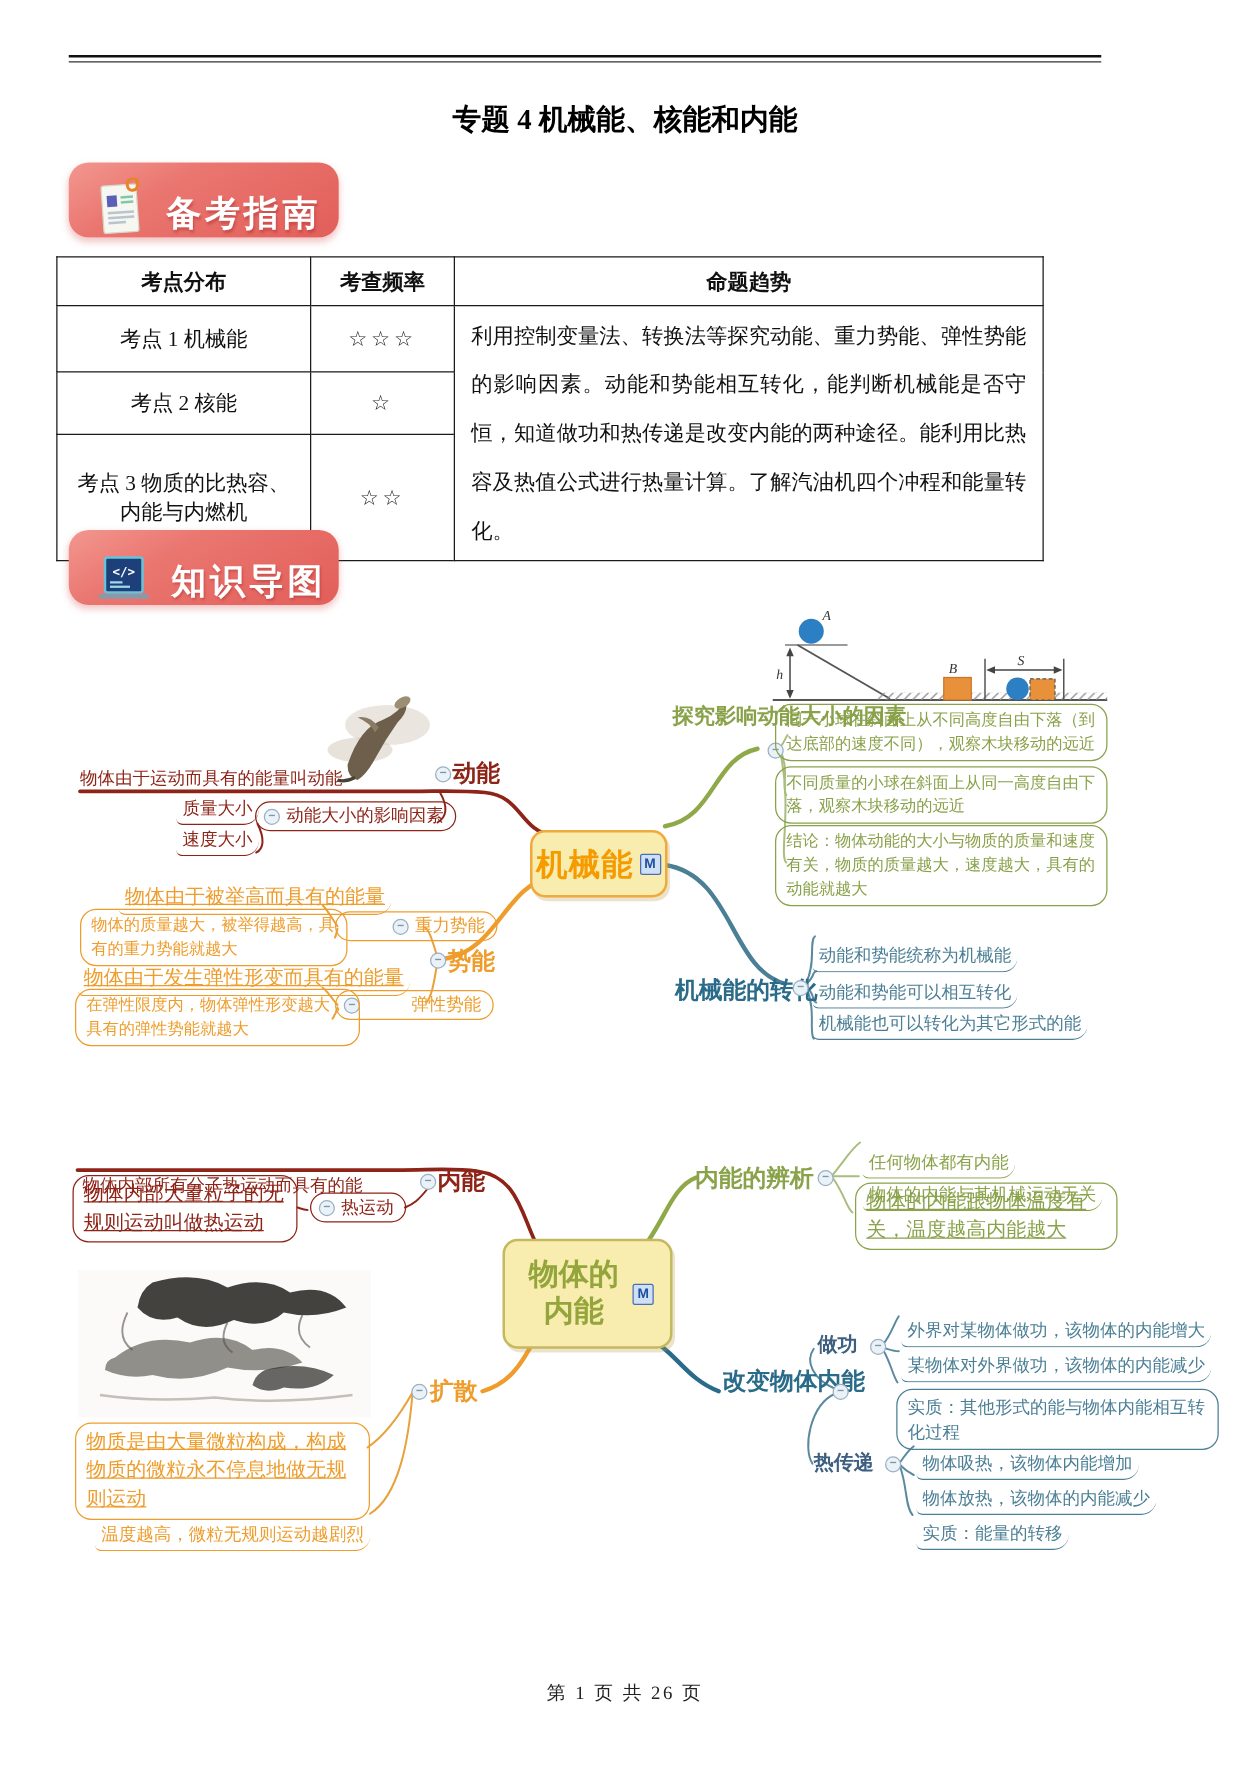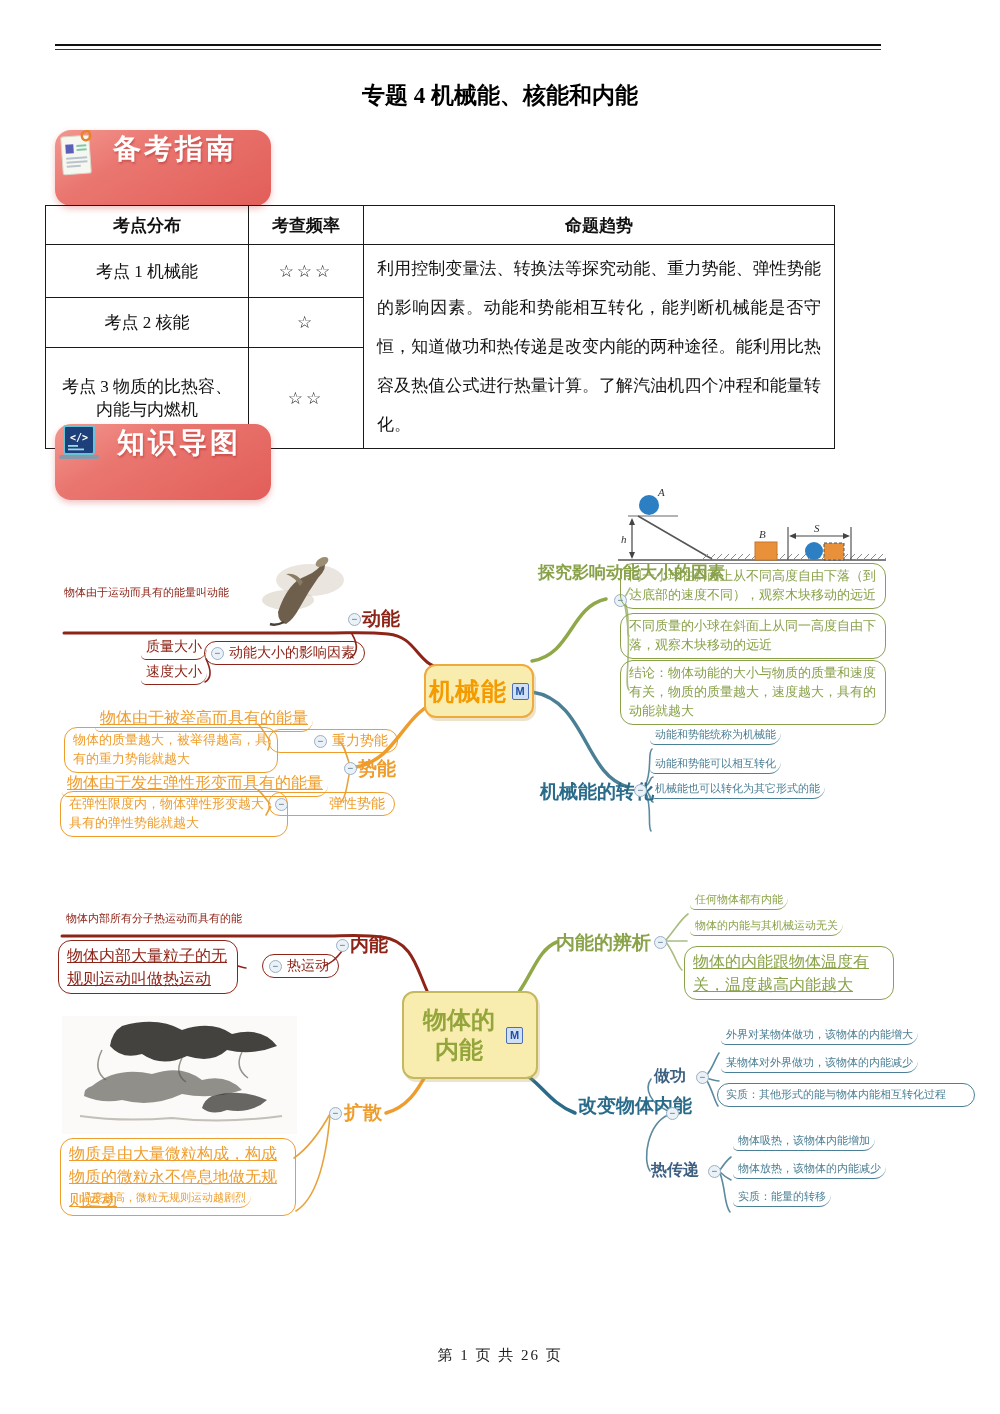--- a/index.html
+++ b/index.html
@@ -11,24 +11,24 @@
   }
   .abs{position:absolute;}
   
   .top-rule{position:absolute;left:55px;top:44px;width:826px;height:3px;
             border-top:2px solid #111;border-bottom:1px solid #333;}
   .doc-title{position:absolute;left:0;top:82px;width:1000px;text-align:center;margin:0;
              font:bold 23px/1.2 "Liberation Serif",serif;color:#000;}
   .footer{position:absolute;left:0;top:1346px;width:1000px;text-align:center;
           font:15px/1.2 "Liberation Serif",serif;color:#222;letter-spacing:2px;}
   
-  .badge{position:absolute;left:55px;width:216px;height:76px;border-radius:16px;
+  .badge{position:absolute;left:55px;width:216px;height:60px;border-radius:16px;
          background:linear-gradient(150deg,#f2978f 0%,#ea7670 35%,#e25e59 100%);
          box-shadow:0 3px 6px rgba(215,90,85,.35);
-         display:flex;align-items:flex-start;gap:16px;padding-left:2px;box-sizing:border-box;}
+         display:flex;align-items:flex-end;gap:16px;padding-left:22px;box-sizing:border-box;}
   .badge-label{color:#fff;font-weight:bold;font-size:28px;letter-spacing:3px;
                text-shadow:1px 2px 2px rgba(150,30,30,.35);}
   
   .exam-table{position:absolute;left:45px;top:205px;width:790px;border-collapse:collapse;
               font-family:"Liberation Serif",serif;color:#111;}
   .exam-table th,.exam-table td{border:1.6px solid #1a1a1a;text-align:center;vertical-align:middle;}
   .exam-table th{font-size:17px;font-weight:bold;height:36px;}
   .exam-table td{font-size:17px;padding:6px 8px;}
   .col-topic{width:200px;} .col-freq{width:112px;}
   .stars{font-size:19px;letter-spacing:3px;color:#222;}
@@ -54,21 +54,21 @@
         box-shadow:2px 3px 0 rgba(190,155,70,.28);}
   .root1{color:#f59b00;font-size:25px;letter-spacing:1px;}
   .root2{color:#93a53b;font-size:24px;border-color:#c4b95f;line-height:1.25;}
   .root2 .rtext{width:84px;text-align:center;white-space:normal;}
   .mbadge{display:inline-block;width:15px;height:15px;background:#cfe0f4;border:1px solid #4a6fb5;
           color:#1f4fa0;font:bold 11px/15px "Liberation Sans",sans-serif;text-align:center;
           border-radius:2px;}
   
   .cred{color:var(--red);} .corange{color:var(--orange);} .cgreen{color:#89a24a;}
   .cteal{color:var(--teal);} .cblue{color:var(--blue);} .colive{color:#8aa34a;}
-  .f13{font-size:13px;} .f135{font-size:16px;text-decoration:underline;} .f145{font-size:11px;}
+  .f13{font-size:13px;} .f135{font-size:16px;text-decoration:underline;} .f145{font-size:14px;margin-top:28px;}
 </style>
 </head>
 <body>
 
 <div class="page">
 
   <div class="top-rule"></div>
   <h1 class="doc-title">专题 4 机械能、核能和内能</h1>
 
   <div class="badge" style="top:130px;">
@@ -244,21 +244,21 @@
   <div class="leaf bx cgreen f13" style="left:620px;top:660px;width:248px;">结论：物体动能的大小与物质的质量和速度有关，物质的质量越大，速度越大，具有的动能就越大</div>
 
   <div class="blabel cblue" style="left:540px;top:779px;">机械能的转化</div>
   <span class="collapse" style="left:634px;top:784px;"></span>
   <div class="leaf u cteal f145" style="left:650px;top:727px;">动能和势能统称为机械能</div>
   <div class="leaf u cteal f145" style="left:650px;top:756px;">动能和势能可以相互转化</div>
   <div class="leaf u cteal f145" style="left:650px;top:781px;">机械能也可以转化为其它形式的能</div>
 
   <div class="leaf cred f145" style="left:66px;top:911px;">物体内部所有分子热运动而具有的能</div>
   <div class="leaf bx cred f135" style="left:58px;top:940px;width:162px;">物体内部大量粒子的无规则运动叫做热运动</div>
-  <div class="bub cred" style="left:262px;top:954px;">
+  <div class="bub cred" style="left:248px;top:954px;">
     <span class="collapse inline"></span>
     <span>热运动</span>
   </div>
   <span class="collapse" style="left:336px;top:939px;"></span>
   <div class="blabel cred" style="left:350px;top:932px;">内能</div>
 
   <svg class="abs" style="left:62px;top:1016px;" width="235" height="118" viewBox="0 0 235 118">
     <rect x="0" y="0" width="235" height="118" fill="#fbfaf8"></rect>
     <path d="M60,10 Q95,0 120,14 Q150,4 170,18 Q200,10 215,30 Q190,40 165,34 Q150,48 125,40 Q100,52 80,38 Q60,44 48,30 Q50,16 60,10" fill="#23211e" opacity="0.85"></path>
     <path d="M30,70 Q55,50 90,58 Q120,48 140,64 Q165,58 180,74 Q150,84 120,78 Q90,92 60,84 Q40,88 22,80 Q22,72 30,70" fill="#3a362f" opacity="0.55"></path>

